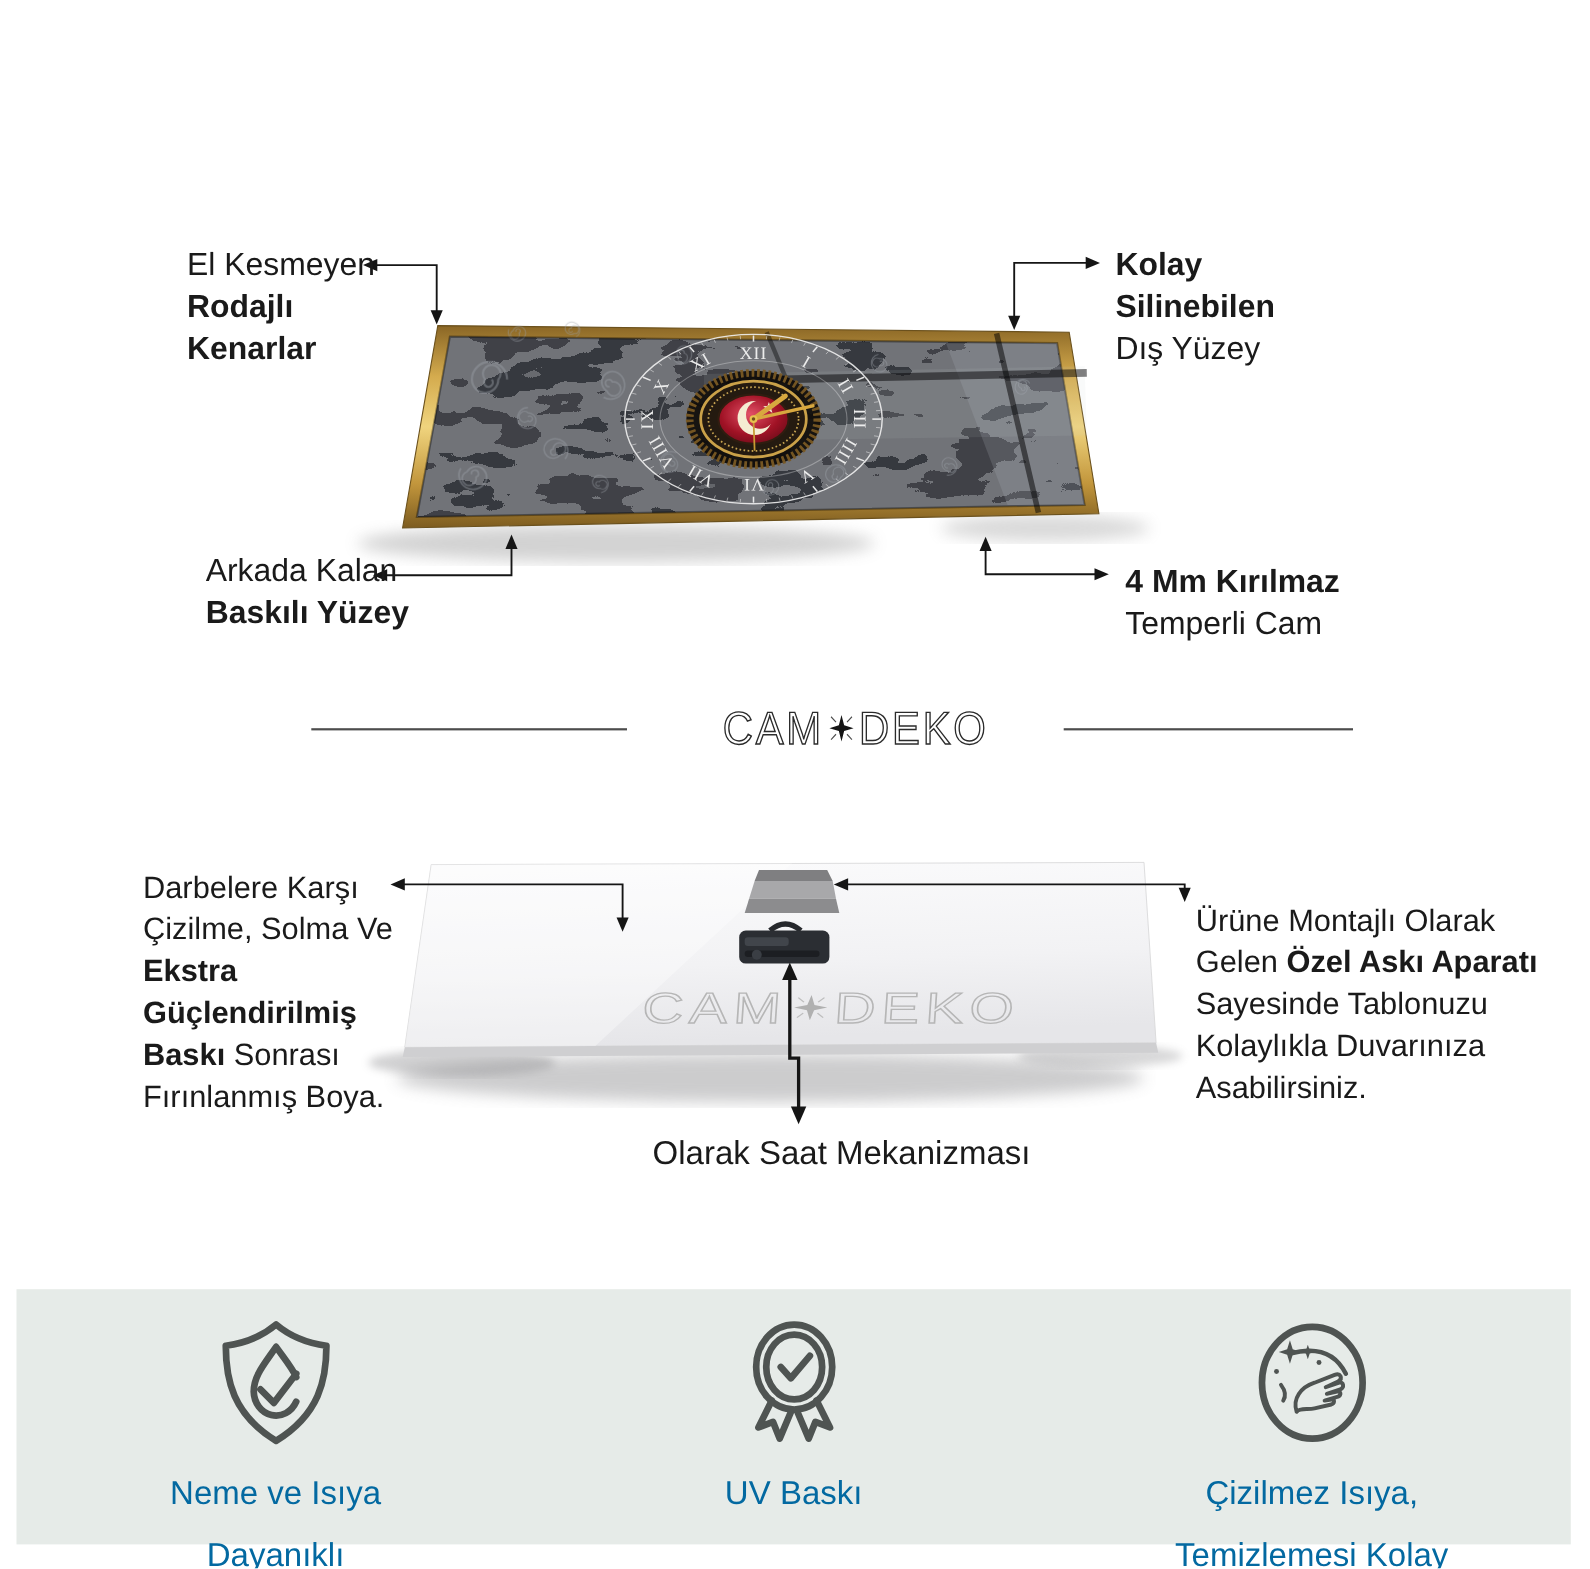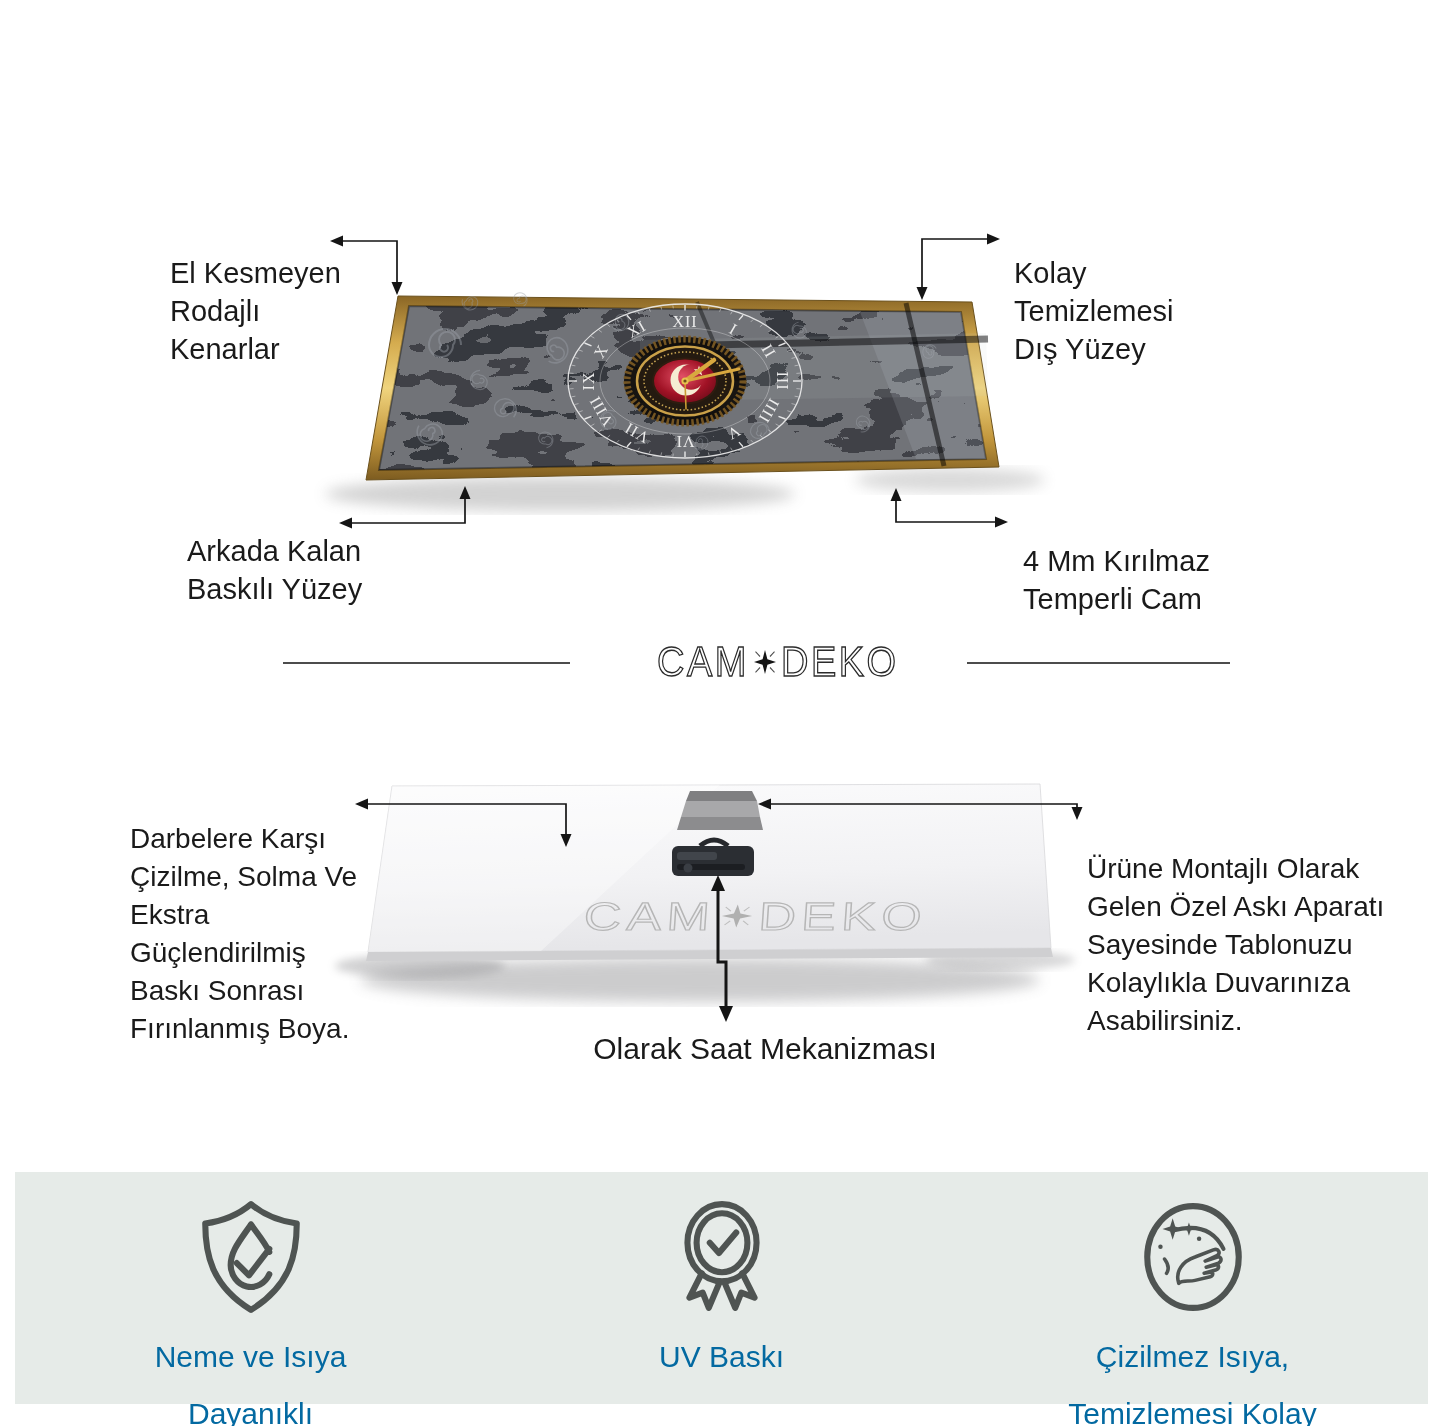--- a/index.html
+++ b/index.html
@@ -1,20 +1,20 @@
 <!DOCTYPE html>
 <html><head>
 <meta charset="utf-8">
 <style>
   html,body{margin:0;padding:0;background:#fff;}
   .page{position:relative;width:1445px;height:1426px;background:#ffffff;overflow:hidden;
         font-family:"Liberation Sans",sans-serif;color:#1a1a1a;}
   .art{position:absolute;left:0;top:0;pointer-events:none;}
-  .callout{position:absolute;font-size:29px;line-height:38px;margin-top:32px;}
-  .callout .b{font-weight:normal;}
+  .callout{position:absolute;font-size:29px;line-height:38px;}
+  .callout .b{font-weight:bold;}
   .callout div{white-space:nowrap;}
   .divider{position:absolute;height:2px;background:#4c4c4c;}
   .logo-wrap{position:absolute;left:625px;top:636px;width:280px;height:52px;}
   .mech-label{position:absolute;left:515px;top:1032px;width:500px;text-align:center;
               font-size:30px;white-space:nowrap;}
   .features{position:absolute;left:15px;top:1172px;width:1413px;height:232px;
             background:#e6ebe8;display:flex;}
   .feature{flex:1;text-align:center;padding-top:24px;}
   .feature .flabel{font-size:30px;line-height:45px;color:#0369a1;margin-top:12px;}
   .mid-text{font-size:28px;line-height:38px;}
@@ -288,21 +288,21 @@
   </svg>
 
   <div class="callout" style="left:170px;top:222px;">
     <div>El Kesmeyen</div>
     <div class="b">Rodajlı</div>
     <div class="b">Kenarlar</div>
   </div>
 
   <div class="callout" style="left:1014px;top:222px;">
     <div class="b">Kolay</div>
-    <div class="b">Temizlemesi</div>
+    <div class="b">Silinebilen</div>
     <div>Dış Yüzey</div>
   </div>
 
   <div class="callout" style="left:187px;top:500px;">
     <div>Arkada Kalan</div>
     <div class="b">Baskılı Yüzey</div>
   </div>
 
   <div class="callout" style="left:1023px;top:510px;">
     <div class="b">4 Mm Kırılmaz</div>

